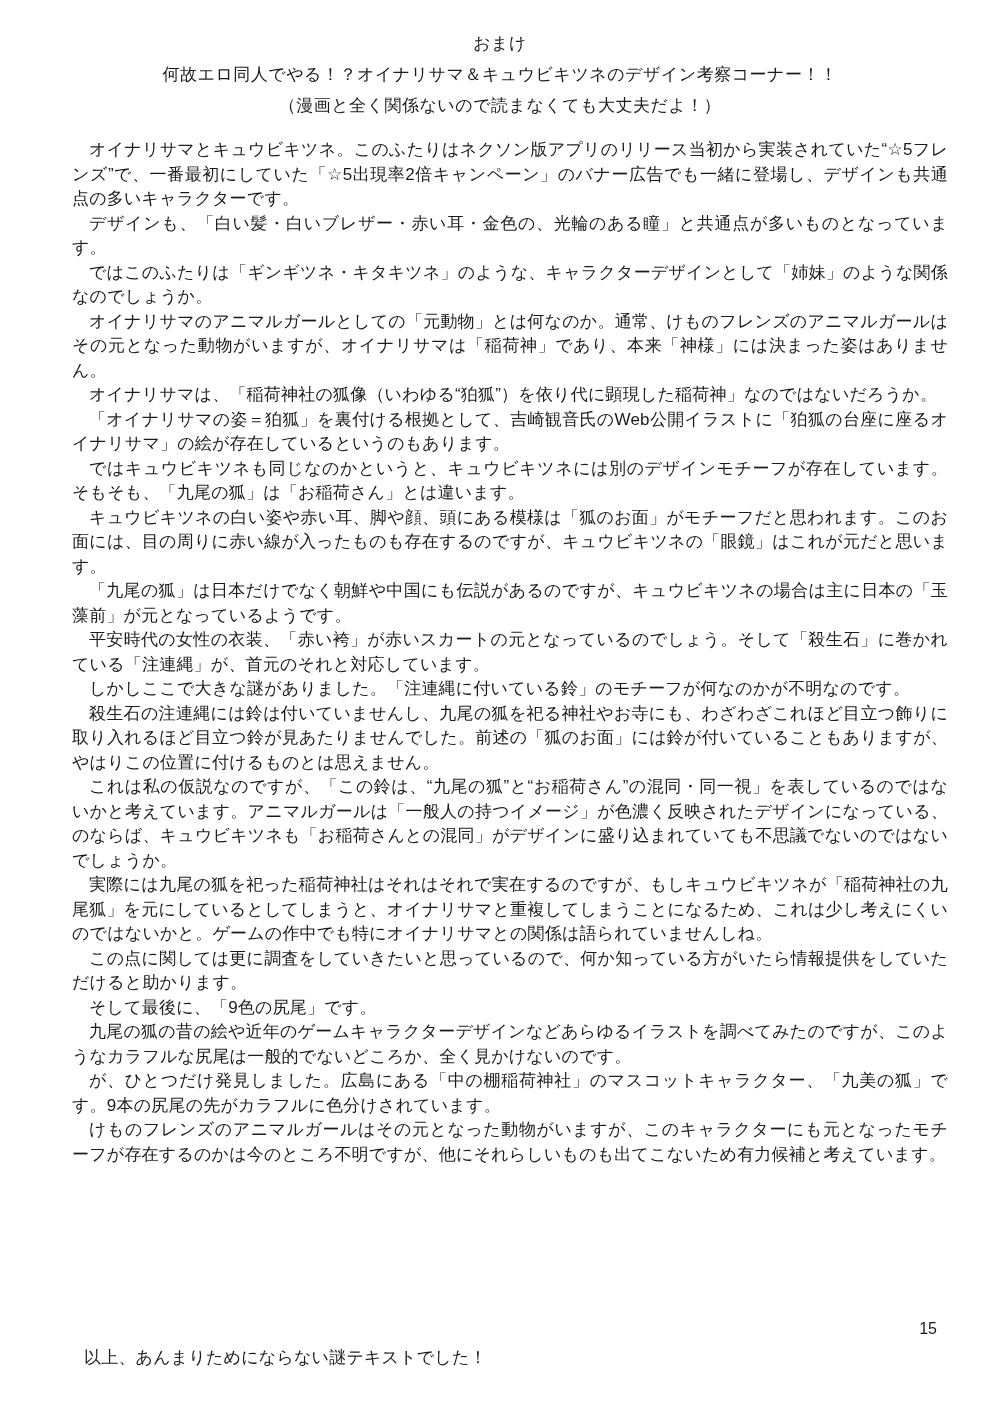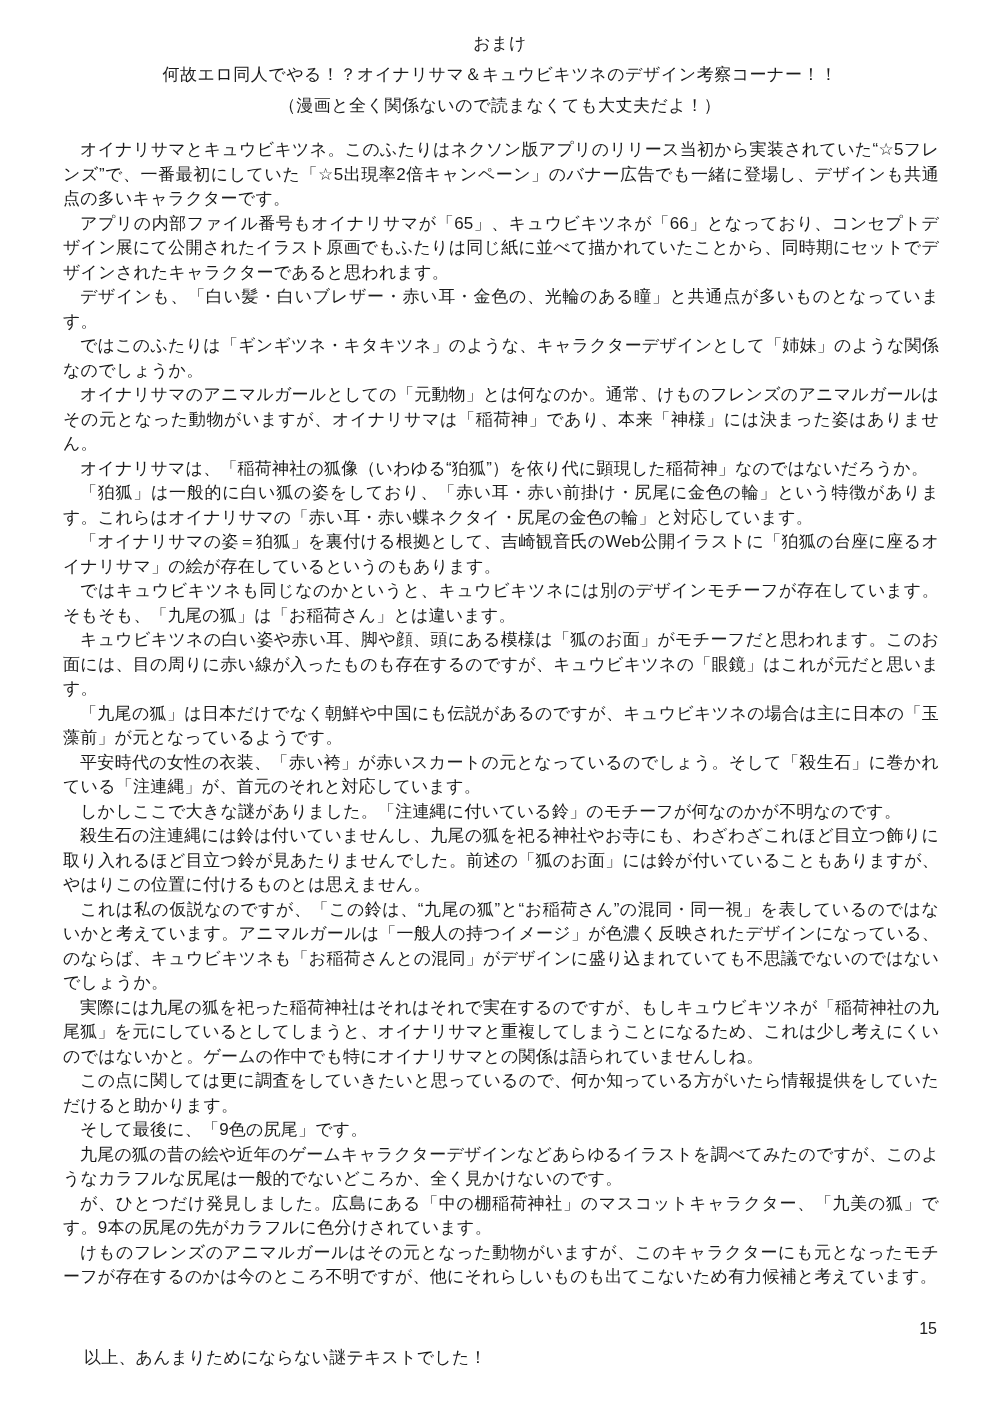--- a/index.html
+++ b/index.html
@@ -23,21 +23,21 @@
     width: 100%;
     text-align: center;
     font-size: 17px;
     line-height: 31px;
     font-weight: 500;
     letter-spacing: 0.5px;
   }
   .body-text {
     position: absolute;
     top: 138px;
-    left: 63px;
+    left: 72px;
     width: 876px;
     font-size: 17px;
     line-height: 24.5px;
     text-align: justify;
     font-weight: 500;
     letter-spacing: 0.2px;
   }
   .body-text p {
     margin: 0;
     padding: 0;
@@ -66,26 +66,24 @@
 <div class="page">
 
   <div class="title-block">
     <div class="title-line">おまけ</div>
     <div class="title-line">何故エロ同人でやる！？オイナリサマ＆キュウビキツネのデザイン考察コーナー！！</div>
     <div class="title-line">（漫画と全く関係ないので読まなくても大丈夫だよ！）</div>
   </div>
 
   <div class="body-text">
     <p>オイナリサマとキュウビキツネ。このふたりはネクソン版アプリのリリース当初から実装されていた“☆5フレンズ”で、一番最初にしていた「☆5出現率2倍キャンペーン」のバナー広告でも一緒に登場し、デザインも共通点の多いキャラクターです。</p>
-    <p>アプリの内部ファイル番号もオイナリサマが「65」、キュウビキツネが「66」となっており、コンセプトデザイン展にて公開されたイラスト原画でもふたりは同じ紙に並べて描かれていたことから、同時期にセットでデザインされたキャラクターであると思われます。</p>
     <p>デザインも、「白い髪・白いブレザー・赤い耳・金色の、光輪のある瞳」と共通点が多いものとなっています。</p>
     <p>ではこのふたりは「ギンギツネ・キタキツネ」のような、キャラクターデザインとして「姉妹」のような関係なのでしょうか。</p>
     <p>オイナリサマのアニマルガールとしての「元動物」とは何なのか。通常、けものフレンズのアニマルガールはその元となった動物がいますが、オイナリサマは「稲荷神」であり、本来「神様」には決まった姿はありません。</p>
     <p>オイナリサマは、「稲荷神社の狐像（いわゆる“狛狐”）を依り代に顕現した稲荷神」なのではないだろうか。</p>
-    <p>「狛狐」は一般的に白い狐の姿をしており、「赤い耳・赤い前掛け・尻尾に金色の輪」という特徴があります。これらはオイナリサマの「赤い耳・赤い蝶ネクタイ・尻尾の金色の輪」と対応しています。</p>
     <p>「オイナリサマの姿＝狛狐」を裏付ける根拠として、吉崎観音氏のWeb公開イラストに「狛狐の台座に座るオイナリサマ」の絵が存在しているというのもあります。</p>
     <p>ではキュウビキツネも同じなのかというと、キュウビキツネには別のデザインモチーフが存在しています。そもそも、「九尾の狐」は「お稲荷さん」とは違います。</p>
     <p>キュウビキツネの白い姿や赤い耳、脚や顔、頭にある模様は「狐のお面」がモチーフだと思われます。このお面には、目の周りに赤い線が入ったものも存在するのですが、キュウビキツネの「眼鏡」はこれが元だと思います。</p>
     <p>「九尾の狐」は日本だけでなく朝鮮や中国にも伝説があるのですが、キュウビキツネの場合は主に日本の「玉藻前」が元となっているようです。</p>
     <p>平安時代の女性の衣装、「赤い袴」が赤いスカートの元となっているのでしょう。そして「殺生石」に巻かれている「注連縄」が、首元のそれと対応しています。</p>
     <p>しかしここで大きな謎がありました。「注連縄に付いている鈴」のモチーフが何なのかが不明なのです。</p>
     <p>殺生石の注連縄には鈴は付いていませんし、九尾の狐を祀る神社やお寺にも、わざわざこれほど目立つ飾りに取り入れるほど目立つ鈴が見あたりませんでした。前述の「狐のお面」には鈴が付いていることもありますが、やはりこの位置に付けるものとは思えません。</p>
     <p>これは私の仮説なのですが、「この鈴は、“九尾の狐”と“お稲荷さん”の混同・同一視」を表しているのではないかと考えています。アニマルガールは「一般人の持つイメージ」が色濃く反映されたデザインになっている、のならば、キュウビキツネも「お稲荷さんとの混同」がデザインに盛り込まれていても不思議でないのではないでしょうか。</p>
     <p>実際には九尾の狐を祀った稲荷神社はそれはそれで実在するのですが、もしキュウビキツネが「稲荷神社の九尾狐」を元にしているとしてしまうと、オイナリサマと重複してしまうことになるため、これは少し考えにくいのではないかと。ゲームの作中でも特にオイナリサマとの関係は語られていませんしね。</p>
     <p>この点に関しては更に調査をしていきたいと思っているので、何か知っている方がいたら情報提供をしていただけると助かります。</p>

